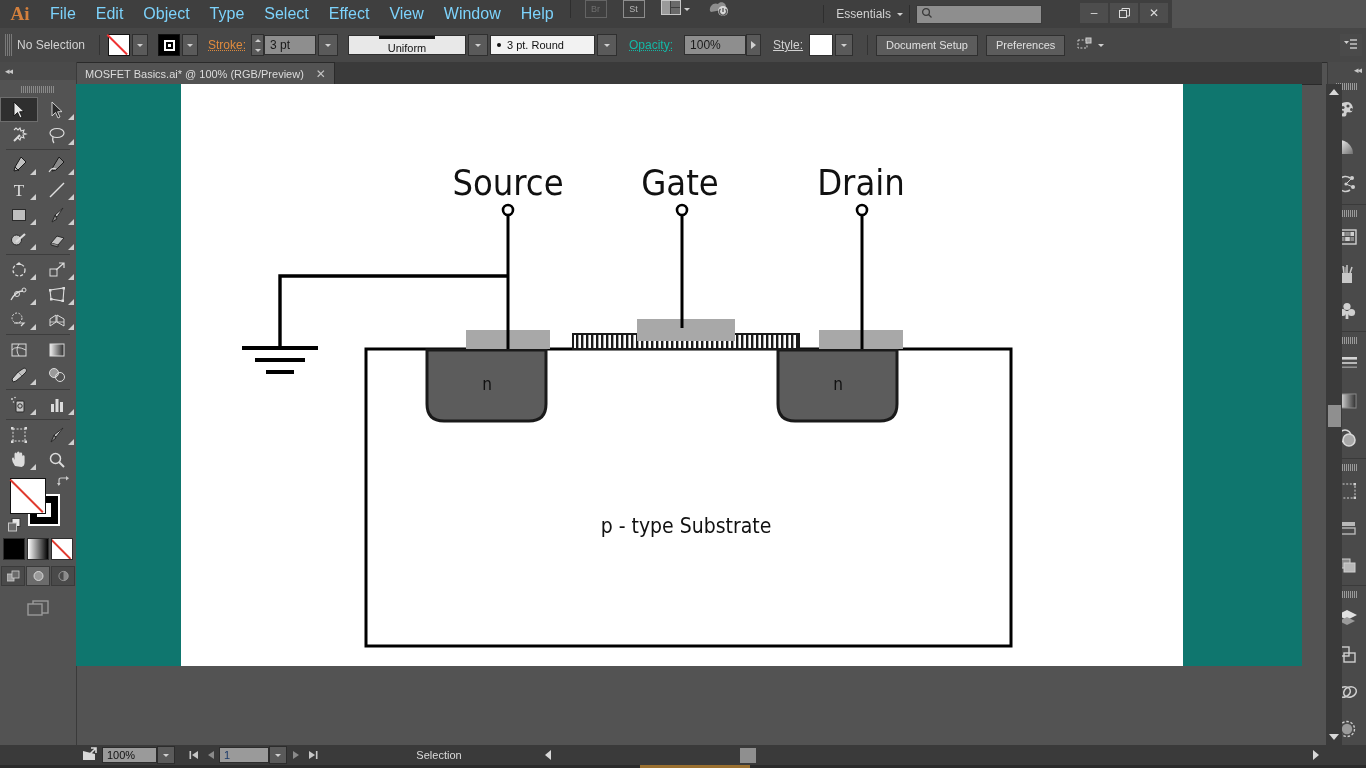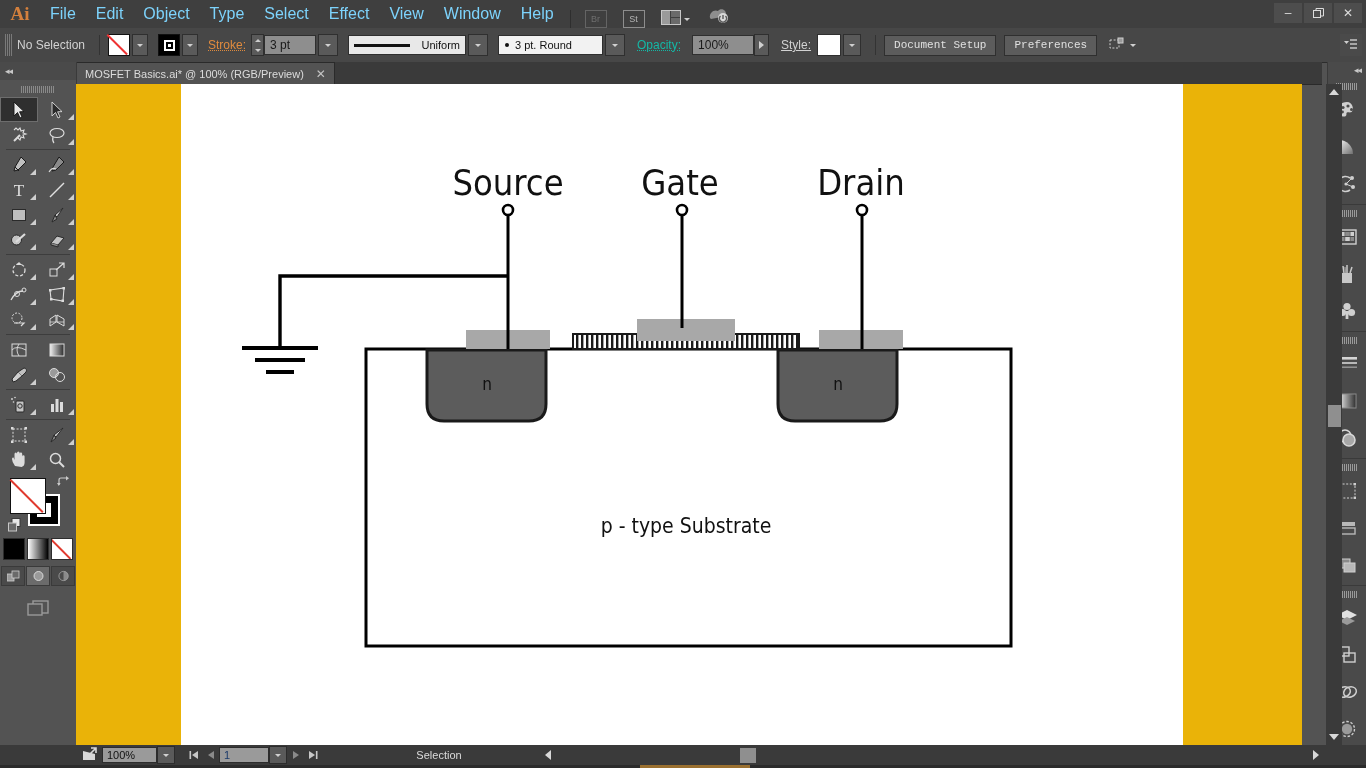--- a/index.html
+++ b/index.html
@@ -6,22 +6,22 @@
   body{
     width:1366px;height:768px;overflow:hidden;
     background:#535353;
     font-family:"Liberation Sans", sans-serif;
     font-size:12px;color:#c8c8c8;
     -webkit-font-smoothing:antialiased;
   }
   #app{position:relative;width:1366px;height:768px;}
 
   
-  .menubar{position:absolute;left:0;top:0;width:1366px;height:28px;background:#3f3f3f;
-           display:flex;align-items:flex-end;}
+  .menubar{position:absolute;left:0;top:0;width:1172px;height:28px;background:#3f3f3f;
+           display:flex;align-items:flex-start;}
   .ai-logo{width:40px;height:28px;display:flex;align-items:center;justify-content:center;
            color:#d4803d;font-size:19px;font-weight:bold;font-family:"Liberation Serif",serif;}
   .menu-item{padding:0 10px;height:28px;line-height:28px;font-size:16px;color:#7dd3fc;cursor:default;}
   .mb-sep{width:1px;height:18px;background:#2e2e2e;margin:0 6px;}
   .sq-btn{width:20px;height:16px;border:1px solid #8d8d8d;display:flex;align-items:center;
           justify-content:center;font-size:9px;color:#b4b4b4;margin:0 8px;}
   .sq-btn.dim{border-color:#646464;color:#6e6e6e;}
   .winbtns{position:absolute;right:4px;top:3px;display:flex;gap:2px;}
   .winbtn{width:28px;height:20px;background:#4d4d4d;display:flex;align-items:center;
           justify-content:center;color:#dcdcdc;font-size:12px;}
@@ -63,21 +63,21 @@
   .profline{width:56px;height:3px;background:#111;}
   .capbox{width:105px;height:20px;background:#f2f2f2;border:1px solid #2f2f2f;color:#111;
           font-size:11px;display:flex;align-items:center;padding-left:6px;box-sizing:border-box;gap:6px;}
   .dot{width:4px;height:4px;background:#111;border-radius:50%;}
   .opa-lbl{color:#14b8a6;font-size:12px;text-decoration:underline;text-decoration-style:dotted;margin-right:11px;}
   .playbtn{width:13px;height:20px;background:#5a5a5a;border:1px solid #2f2f2f;
            display:flex;align-items:center;justify-content:center;}
   .tri-r{width:0;height:0;border-top:4px solid transparent;border-bottom:4px solid transparent;border-left:5px solid #d0d0d0;}
   .style-sw{width:22px;height:20px;background:#fff;border:1px solid #2f2f2f;}
   .pushbtn{height:19px;background:#5c5c5c;border:1px solid #2f2f2f;color:#e0e0e0;font-size:11px;
-           display:flex;align-items:center;padding:0 9px;font-family:Liberation Mono, monospace;}
+           display:flex;align-items:center;padding:0 9px;}
   .panel-menu{position:absolute;right:4px;top:34px;width:22px;height:22px;background:#4a4a4a;
               display:flex;align-items:center;justify-content:center;}
 
   
   .tabbar{position:absolute;left:76px;top:62px;width:1246px;height:22px;background:#3a3a3a;
           border-bottom:1px solid #2a2a2a;display:flex;align-items:flex-end;}
   .doctab{height:21px;background:#535353;border:1px solid #2a2a2a;border-bottom:none;
           display:flex;align-items:center;padding:0 8px;gap:12px;color:#dcdcdc;font-size:11px;}
   .tabclose{color:#c5c5c5;font-size:12px;line-height:1;}
 
@@ -124,21 +124,21 @@
   .rightdock{position:absolute;right:0;top:62px;width:38px;height:706px;background:#4a4a4a;
              border-left:1px solid #3a3a3a;}
   .rd-head{height:16px;display:flex;align-items:center;justify-content:flex-end;padding-right:5px;}
   .rd-grip{width:22px;height:7px;margin:5px auto 3px;
            background:repeating-linear-gradient(to right,#9a9a9a 0,#9a9a9a 1px,#4a4a4a 1px,#4a4a4a 2px);}
   .rd-item{height:37px;display:flex;align-items:center;justify-content:center;}
   .rd-divider{height:1px;background:#3a3a3a;}
   .rd-group{background:#4a4a4a;}
 
   
-  .canvasarea{position:absolute;left:76px;top:84px;width:1226px;height:661px;background:#eab308;overflow:hidden;}
+  .canvasarea{position:absolute;left:76px;top:84px;width:1226px;height:582px;background:#0f766e;overflow:hidden;}
   .artboard{position:absolute;left:105px;top:0px;width:1002px;height:661px;background:#fff;}
   .art-svg{position:absolute;left:0;top:0;}
 
   
   .vscroll{position:absolute;right:24px;top:84px;width:16px;height:661px;background:#3a3a3a;}
   .vs-up{position:absolute;top:0;left:0;width:16px;height:16px;display:flex;align-items:center;justify-content:center;}
   .vs-dn{position:absolute;bottom:0;left:0;width:16px;height:16px;display:flex;align-items:center;justify-content:center;}
   .vs-thumb{position:absolute;left:2px;top:321px;width:13px;height:22px;background:#8f8f8f;}
   .tri-up{width:0;height:0;border-left:5px solid transparent;border-right:5px solid transparent;border-bottom:6px solid #d8d8d8;}
   .tri-dn{width:0;height:0;border-left:5px solid transparent;border-right:5px solid transparent;border-top:6px solid #d8d8d8;}
@@ -196,20 +196,36 @@
       <span class="caret sm" style="margin-left:3px;"></span>
     </div>
     <div style="margin-left:18px;">
       <svg width="22" height="18" viewBox="0 0 22 18">
           <path d="M2 11 C1 6 6 2 10 4 C12 1 18 2 18 7 L19 9 L3 12 Z" fill="#8e8e8e"></path>
           <circle cx="15" cy="11" r="5" fill="#d8d8d8"></circle>
           <path d="M15 8 v4 M12.5 9 a3.5 3.5 0 1 0 5 0" stroke="#5a5a5a" stroke-width="1.4" fill="none"></path>
         </svg>
     </div>
 
+    <div style="position:absolute;right:130px;top:0;height:28px;display:flex;align-items:center;">
+      <div class="mb-sep"></div>
+      <div class="ess">
+        <span>Essentials</span>
+      </div>
+      <span class="caret sm"></span>
+      <div class="mb-sep"></div>
+      <div class="searchbox">
+        <span>
+          <svg width="12" height="12" viewBox="0 0 12 12">
+              <circle cx="5" cy="5" r="3.4" fill="none" stroke="#3a3a3a" stroke-width="1.3"></circle>
+              <line x1="7.5" y1="7.5" x2="10.5" y2="10.5" stroke="#3a3a3a" stroke-width="1.3"></line>
+            </svg>
+        </span>
+      </div>
+    </div>
 
     <div class="winbtns">
       <div class="winbtn">–</div>
       <div class="winbtn">
         <svg width="11" height="11" viewBox="0 0 11 11">
             <rect x="0.5" y="2.5" width="7" height="7" fill="none" stroke="#dcdcdc"></rect>
             <polyline points="3,2.5 3,0.5 10.5,0.5 10.5,8 8,8" fill="none" stroke="#dcdcdc"></polyline>
           </svg>
       </div>
       <div class="winbtn">✕</div>
@@ -236,29 +252,29 @@
     <div class="stroke-lbl">Stroke:</div>
     <div class="spinner">
       <span class="sp-up"></span>
       <span class="sp-dn"></span>
     </div>
     <div class="field" style="width:52px;">3 pt</div>
     <div class="drop-sm" style="width:18px;height:20px;">
         <span class="caret sm"></span>
       </div>
 
-    <div class="profile" style="margin-left:10px;">
+    <div class="profile" style="margin-left:10px;flex-direction:column;">
       <span class="profline"></span>
       <span>Uniform</span>
     </div>
     <div class="drop-sm" style="width:18px;height:20px;">
         <span class="caret sm"></span>
       </div>
 
-    <div class="capbox" style="margin-left:10px;">
+    <div class="capbox" style="margin-left:2px;">
       <span class="dot"></span>
       <span>3 pt. Round</span>
     </div>
     <div class="drop-sm" style="width:18px;height:20px;">
         <span class="caret sm"></span>
       </div>
 
     <div class="opa-lbl" style="margin-left:12px;">Opacity:</div>
     <div class="field" style="width:62px;">100%</div>
     <div class="playbtn">

